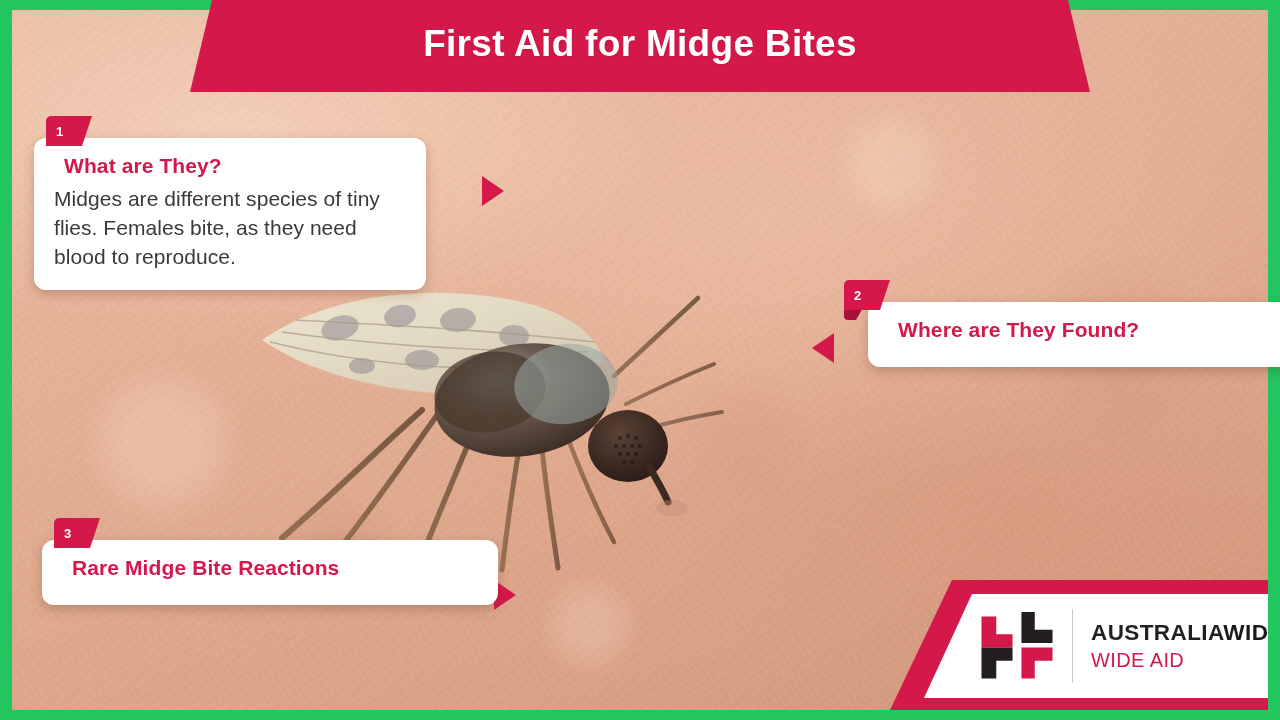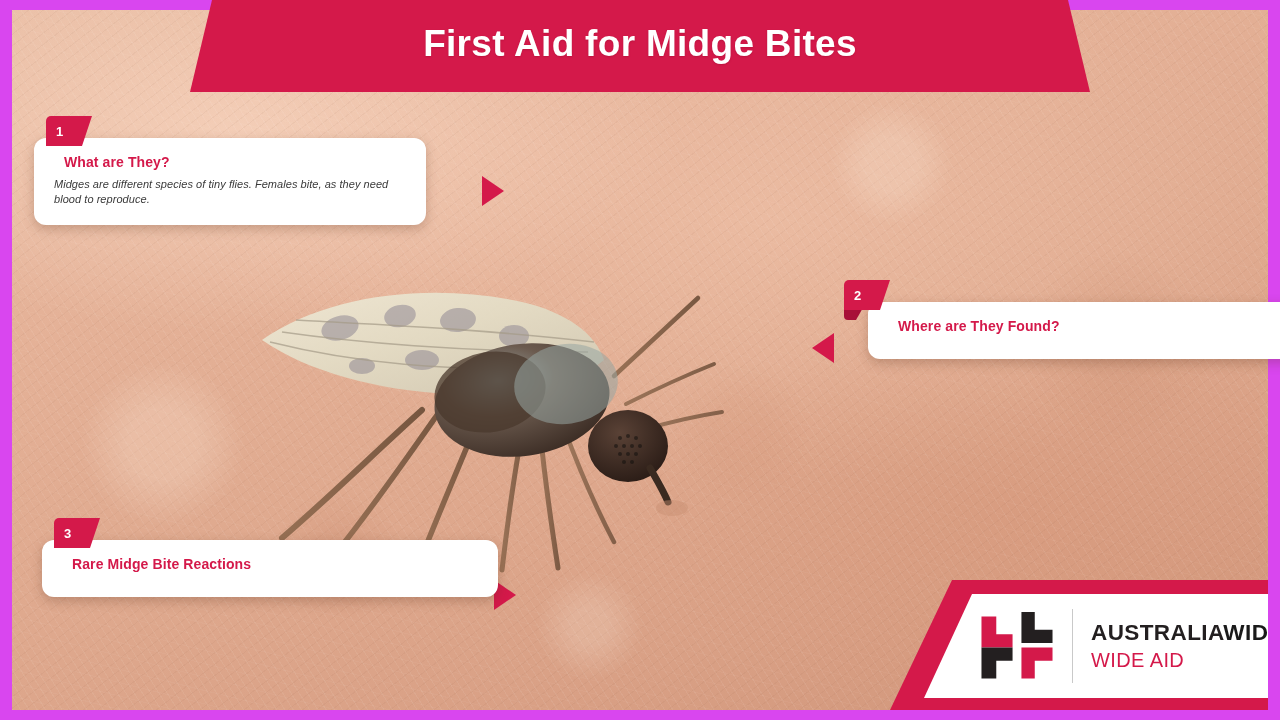--- a/index.html
+++ b/index.html
@@ -9,21 +9,21 @@
     height: 720px;
     overflow: hidden;
     font-family: "Liberation Sans", sans-serif;
   }
 
   
   .poster {
     position: relative;
     width: 1280px;
     height: 720px;
-    background: #d946ef;           
+    background: #22c55e;           
     overflow: hidden;
   }
 
   
   .photo {
     position: absolute;
     left: 12px;
     top: 10px;
     width: 1256px;
     height: 700px;
@@ -104,31 +104,30 @@
   .card-body {
     position: absolute;
     top: 22px; left: 0;
     background: #ffffff;
     border-radius: 12px;
     box-shadow: 0 4px 12px rgba(90,45,25,.28);
     padding: 16px 20px 18px 20px;
   }
   .card-h {
     color: #d4194a;
-    font-size: 14px;
+    font-size: 21px;
     font-weight: bold;
     margin: 0 0 7px 10px;
     letter-spacing: .1px;
   }
   .card-p {
     color: #3a3a3a;
-    font-size: 11px;
+    font-size: 21px;
     line-height: 1.38;
     letter-spacing: .05px;
-    font-style: italic;
   }
 
   .pointer { position: absolute; width: 0; height: 0; }
   .pointer.right {
     border-top: 15px solid transparent;
     border-bottom: 15px solid transparent;
     border-left: 22px solid #d4194a;
   }
   .pointer.left {
     border-top: 15px solid transparent;

